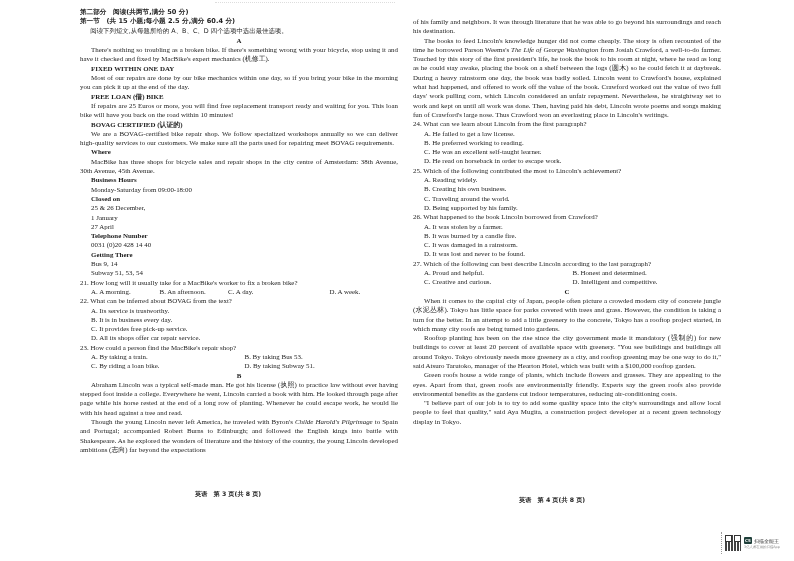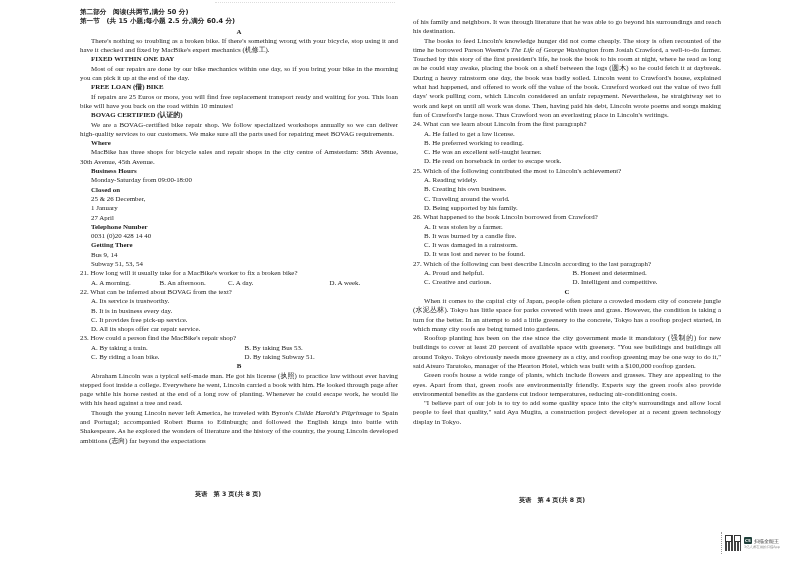--- a/index.html
+++ b/index.html
@@ -67,20 +67,21 @@
   i { font-style: italic; }
 </style>
 </head>
 <body>
 
 <div class="topfade"></div>
 
 <div class="page left">
   <p class="q cnbold">第二部分　阅读(共两节,满分 50 分)</p>
   <p class="q cnbold">第一节　(共 15 小题;每小题 2.5 分,满分 60.4 分)</p>
+  <p class="line cn">阅读下列短文,从每题所给的 A、B、C、D 四个选项中选出最佳选项。</p>
   <p class="center">A</p>
   <p class="p">There's nothing so troubling as a broken bike. If there's something wrong with your bicycle, stop using it and have it checked and fixed by MacBike's expert mechanics (机修工).</p>
   <p class="h">FIXED WITHIN ONE DAY</p>
   <p class="p">Most of our repairs are done by our bike mechanics within one day, so if you bring your bike in the morning you can pick it up at the end of the day.</p>
   <p class="h">FREE LOAN (借) BIKE</p>
   <p class="p">If repairs are 25 Euros or more, you will find free replacement transport ready and waiting for you. This loan bike will have you back on the road within 10 minutes!</p>
   <p class="h">BOVAG CERTIFIED (认证的)</p>
   <p class="p">We are a BOVAG-certified bike repair shop. We follow specialized workshops annually so we can deliver high-quality services to our customers. We make sure all the parts used for repairing meet BOVAG requirements.</p>
   <p class="h">Where</p>
   <p class="p">MacBike has three shops for bicycle sales and repair shops in the city centre of Amsterdam: 38th Avenue, 30th Avenue, 45th Avenue.</p>

